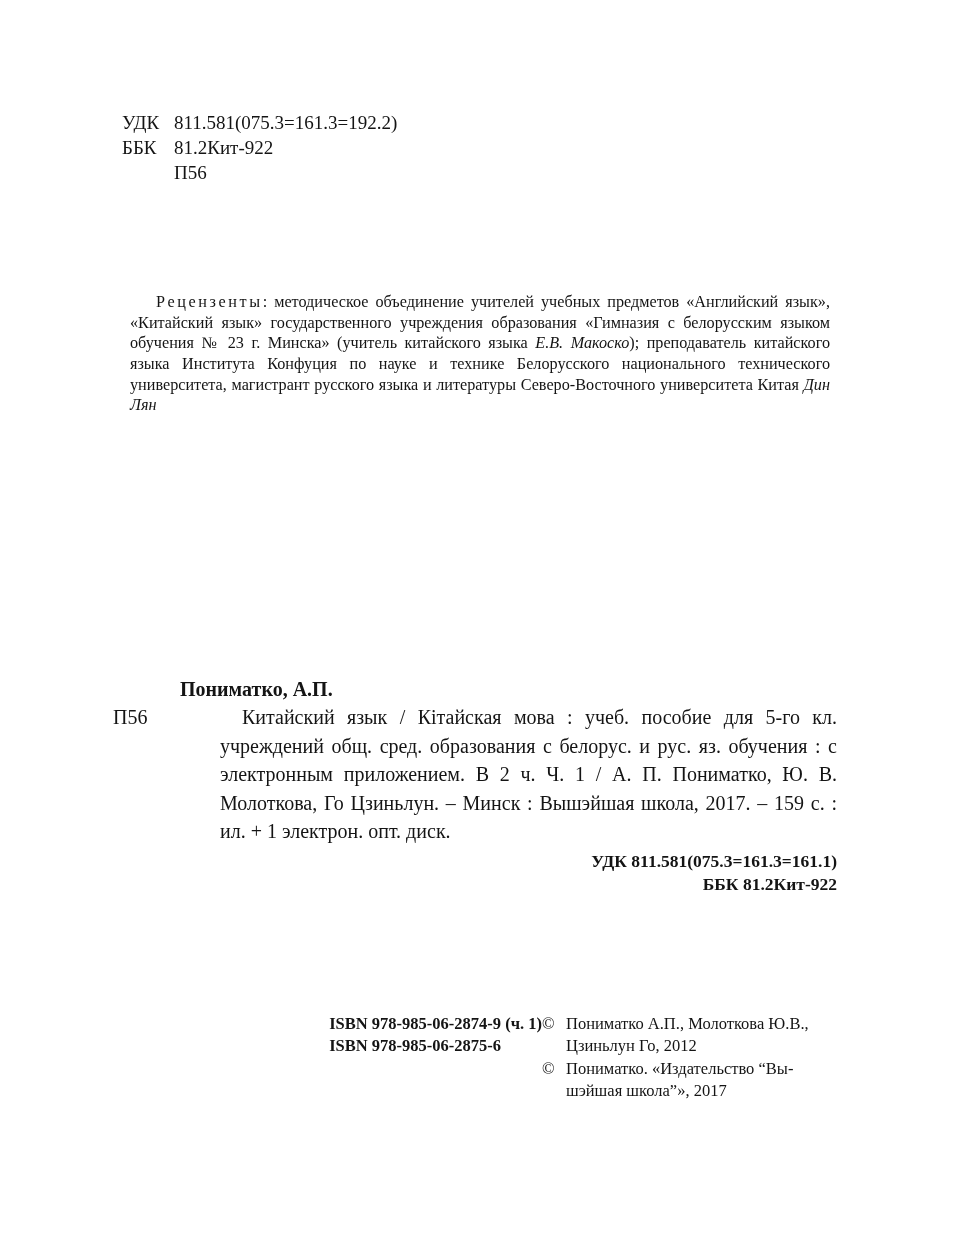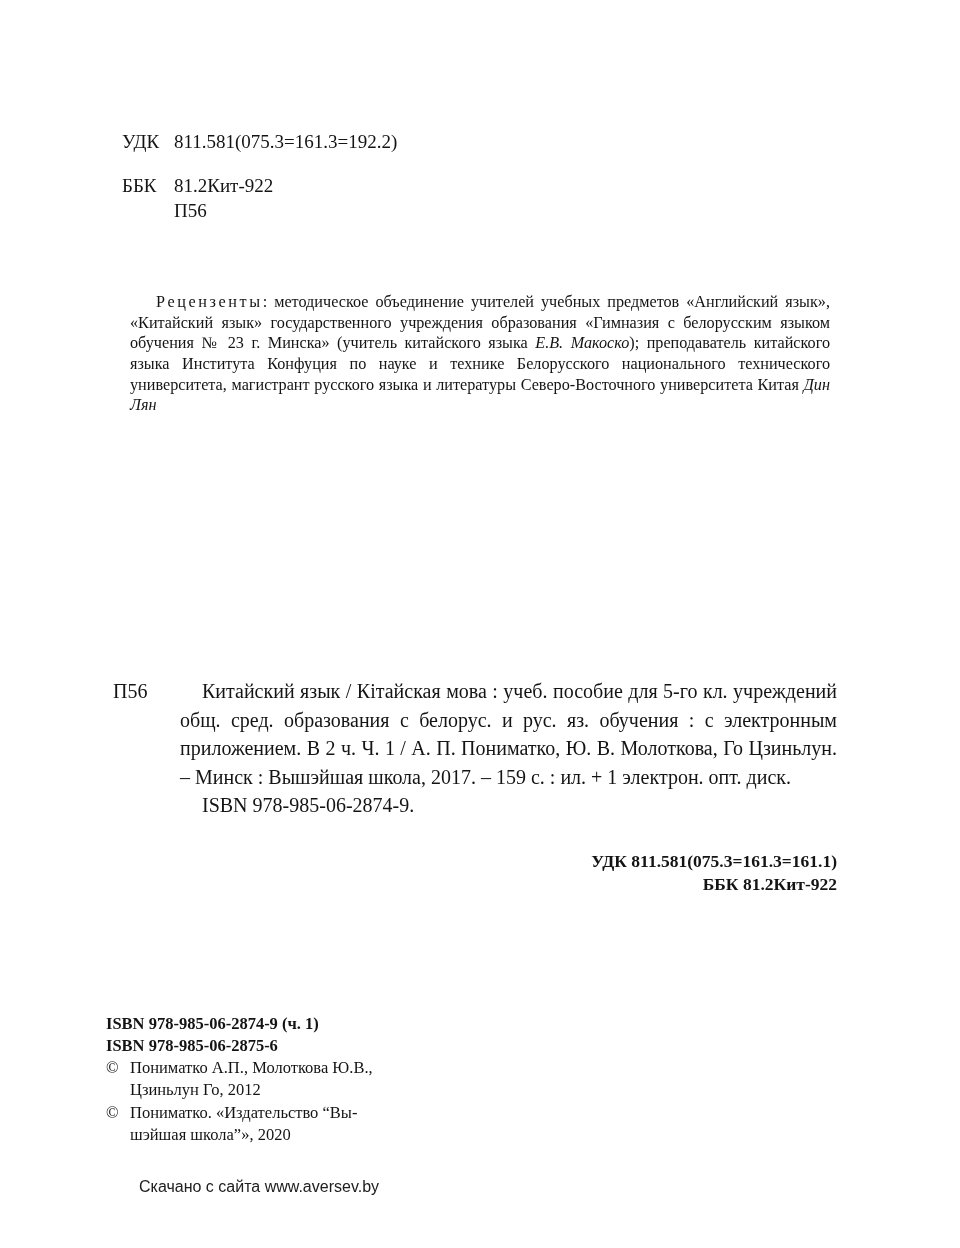--- a/index.html
+++ b/index.html
@@ -31,21 +31,20 @@
     font-size: 19px;
     line-height: 25px;
     white-space: nowrap;
   }
   .class-row {
     display: block;
   }
   .class-label {
     display: inline-block;
     width: 52px;
-    margin-top: 19px;
   }
   .class-indent {
     display: inline-block;
     width: 52px;
   }
 
   
   .reviewers {
     position: absolute;
     left: 130px;
@@ -85,21 +84,21 @@
     margin-top: 1px;
   }
   .record-mark {
     position: absolute;
     left: 0;
     top: 0;
     font-size: 20px;
     line-height: 28.5px;
   }
   .record-text {
-    margin-left: 67px;
+    margin-left: 107px;
     text-align: justify;
     text-justify: inter-word;
     text-indent: 22px;
   }
   .record-isbn {
     margin-left: 67px;
     text-indent: 22px;
     font-size: 20px;
     line-height: 28.5px;
   }
@@ -112,27 +111,26 @@
     text-align: right;
     font-weight: bold;
     font-size: 17.5px;
     line-height: 22.5px;
     white-space: nowrap;
   }
 
   
   .footer-cols {
     position: absolute;
-    left: 106px;
+    left: 138px;
     right: 98px;
     top: 1013px;
     display: flex;
-    justify-content: space-between;
+    justify-content: flex-end;
     align-items: flex-start;
-    flex-direction: column;
   }
   .isbn-block {
     font-weight: bold;
     font-size: 16.5px;
     line-height: 22px;
     white-space: nowrap;
   }
   .copy-block {
     width: 320px;
     font-size: 16.5px;
@@ -173,25 +171,25 @@
       <span class="class-label">ББК</span><span>81.2Кит-922</span>
     </span>
     <span class="class-row">
       <span class="class-indent"></span><span>П56</span>
     </span>
   </div>
 
   <p class="reviewers"><span class="spaced">Рецензенты</span><span>:</span><span> методическое объединение учителей учебных предметов «Английский язык», «Китайский язык» государственного учреждения образования «Гимназия с белорусским языком обучения № 23 г. Минска» (учитель китайского языка </span><i>Е.В. Макоско</i><span>); преподаватель китайского языка Института Конфуция по науке и технике Белорусского национального технического университета, магистрант русского языка и литературы Северо-Восточного университета Китая </span><i>Дин Лян</i></p>
 
   <div class="record">
+    <div class="record-author">Пониматко, А.П.</div>
     <div class="record-body">
       <span class="record-mark">П56</span>
       <div class="record-text">Китайский язык / Кітайская мова : учеб. пособие для 5-го кл. учреждений общ. сред. образования с белорус. и рус. яз. обучения : с электронным приложением. В 2 ч. Ч. 1 / А. П. Пониматко, Ю. В. Молоткова, Го Цзиньлун. – Минск : Вышэйшая школа, 2017. – 159 с. : ил. + 1 электрон. опт. диск.</div>
     </div>
-    <div class="record-isbn">ISBN 978-985-06-2874-9.</div>
   </div>
 
   <div class="class-right">
     <div>УДК 811.581(075.3=161.3=161.1)</div>
     <div>ББК 81.2Кит-922</div>
   </div>
 
   <div class="footer-cols">
 
     <div class="isbn-block">
@@ -201,21 +199,20 @@
 
     <div class="copy-block">
       <div class="copy-row">
         <span class="copy-sign">©</span>
         <span>Пониматко А.П., Молоткова Ю.В.,</span><br>
         <span>Цзиньлун Го, 2012</span>
       </div>
       <div class="copy-row">
         <span class="copy-sign">©</span>
         <span>Пониматко. «Издательство “Вы-</span><br>
-        <span>шэйшая школа”», 2020</span>
+        <span>шэйшая школа”», 2017</span>
       </div>
     </div>
 
   </div>
 
-  <div class="site-footer">Скачано с сайта www.aversev.by</div>
 
 </div>
 
 </body></html>

